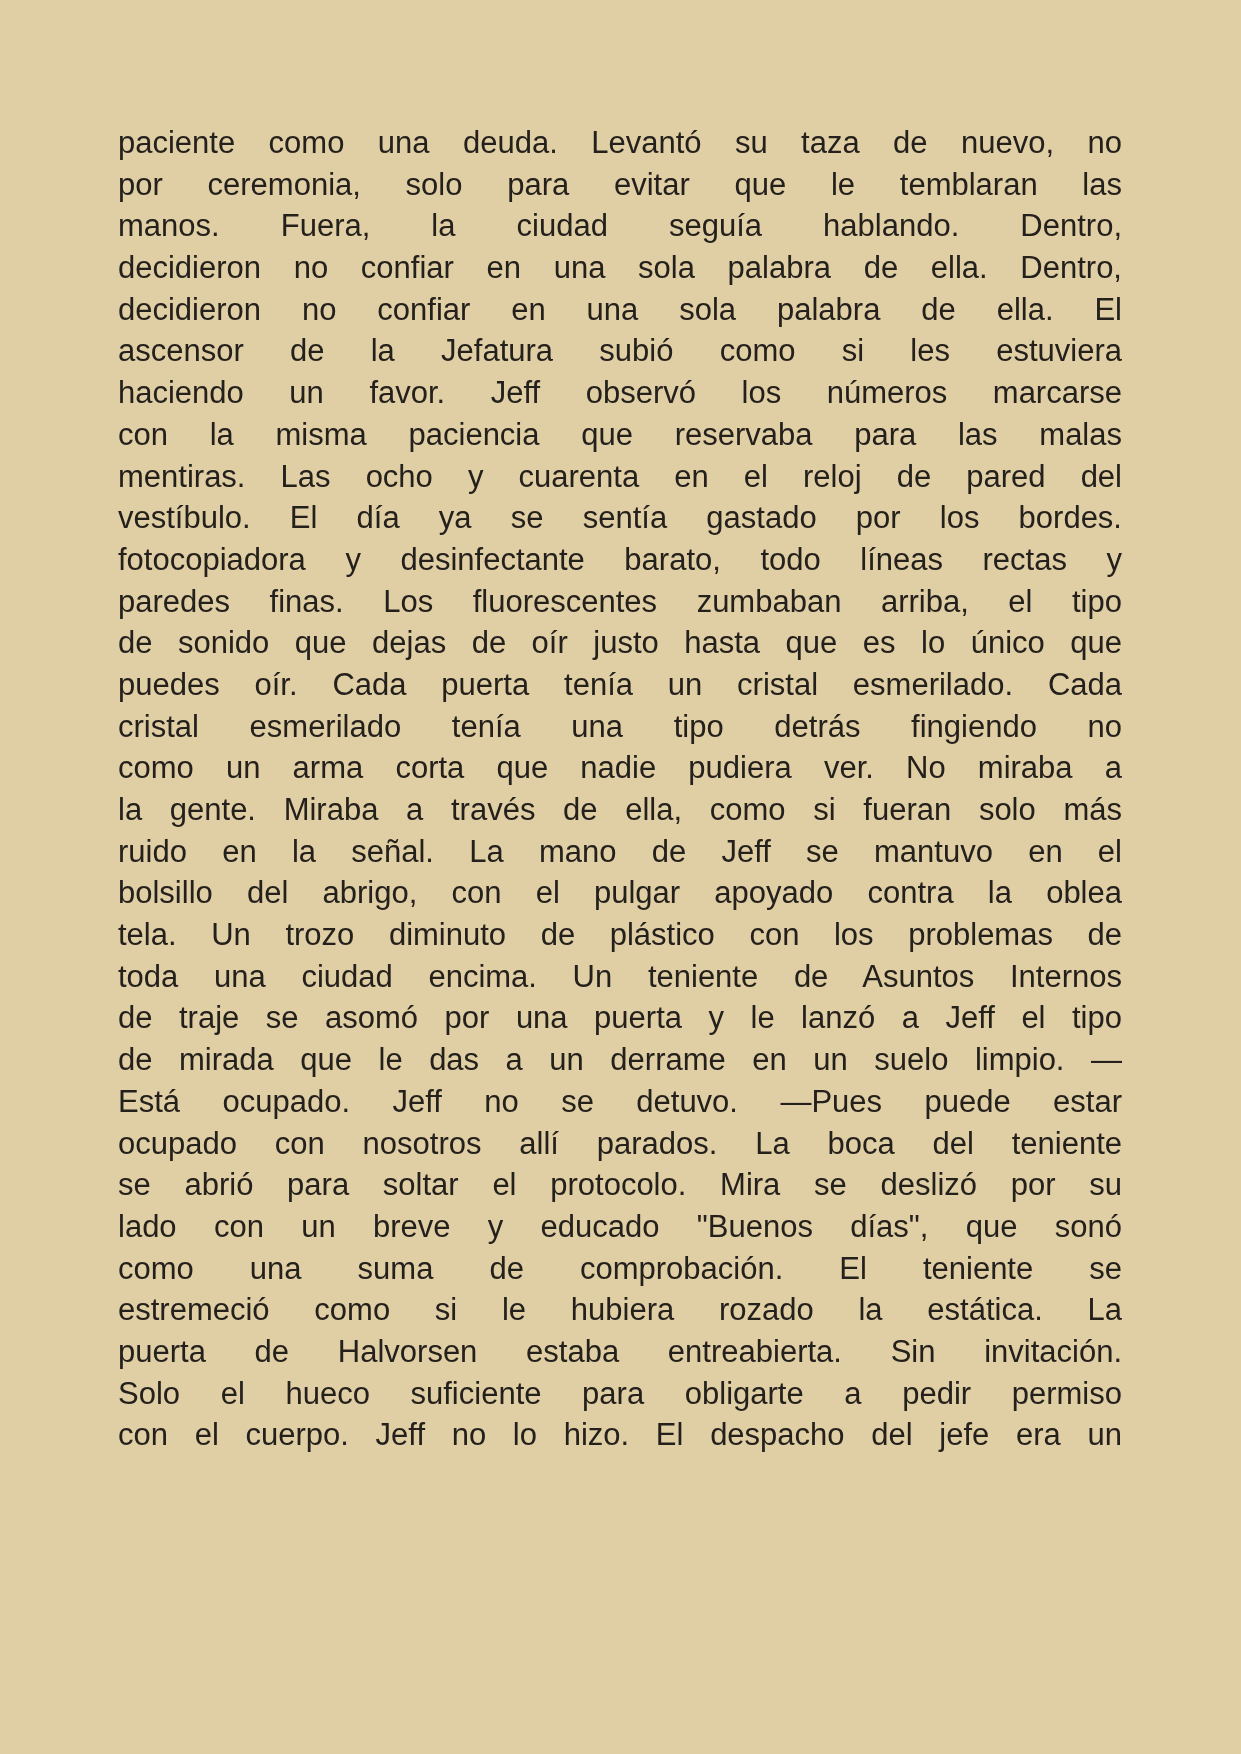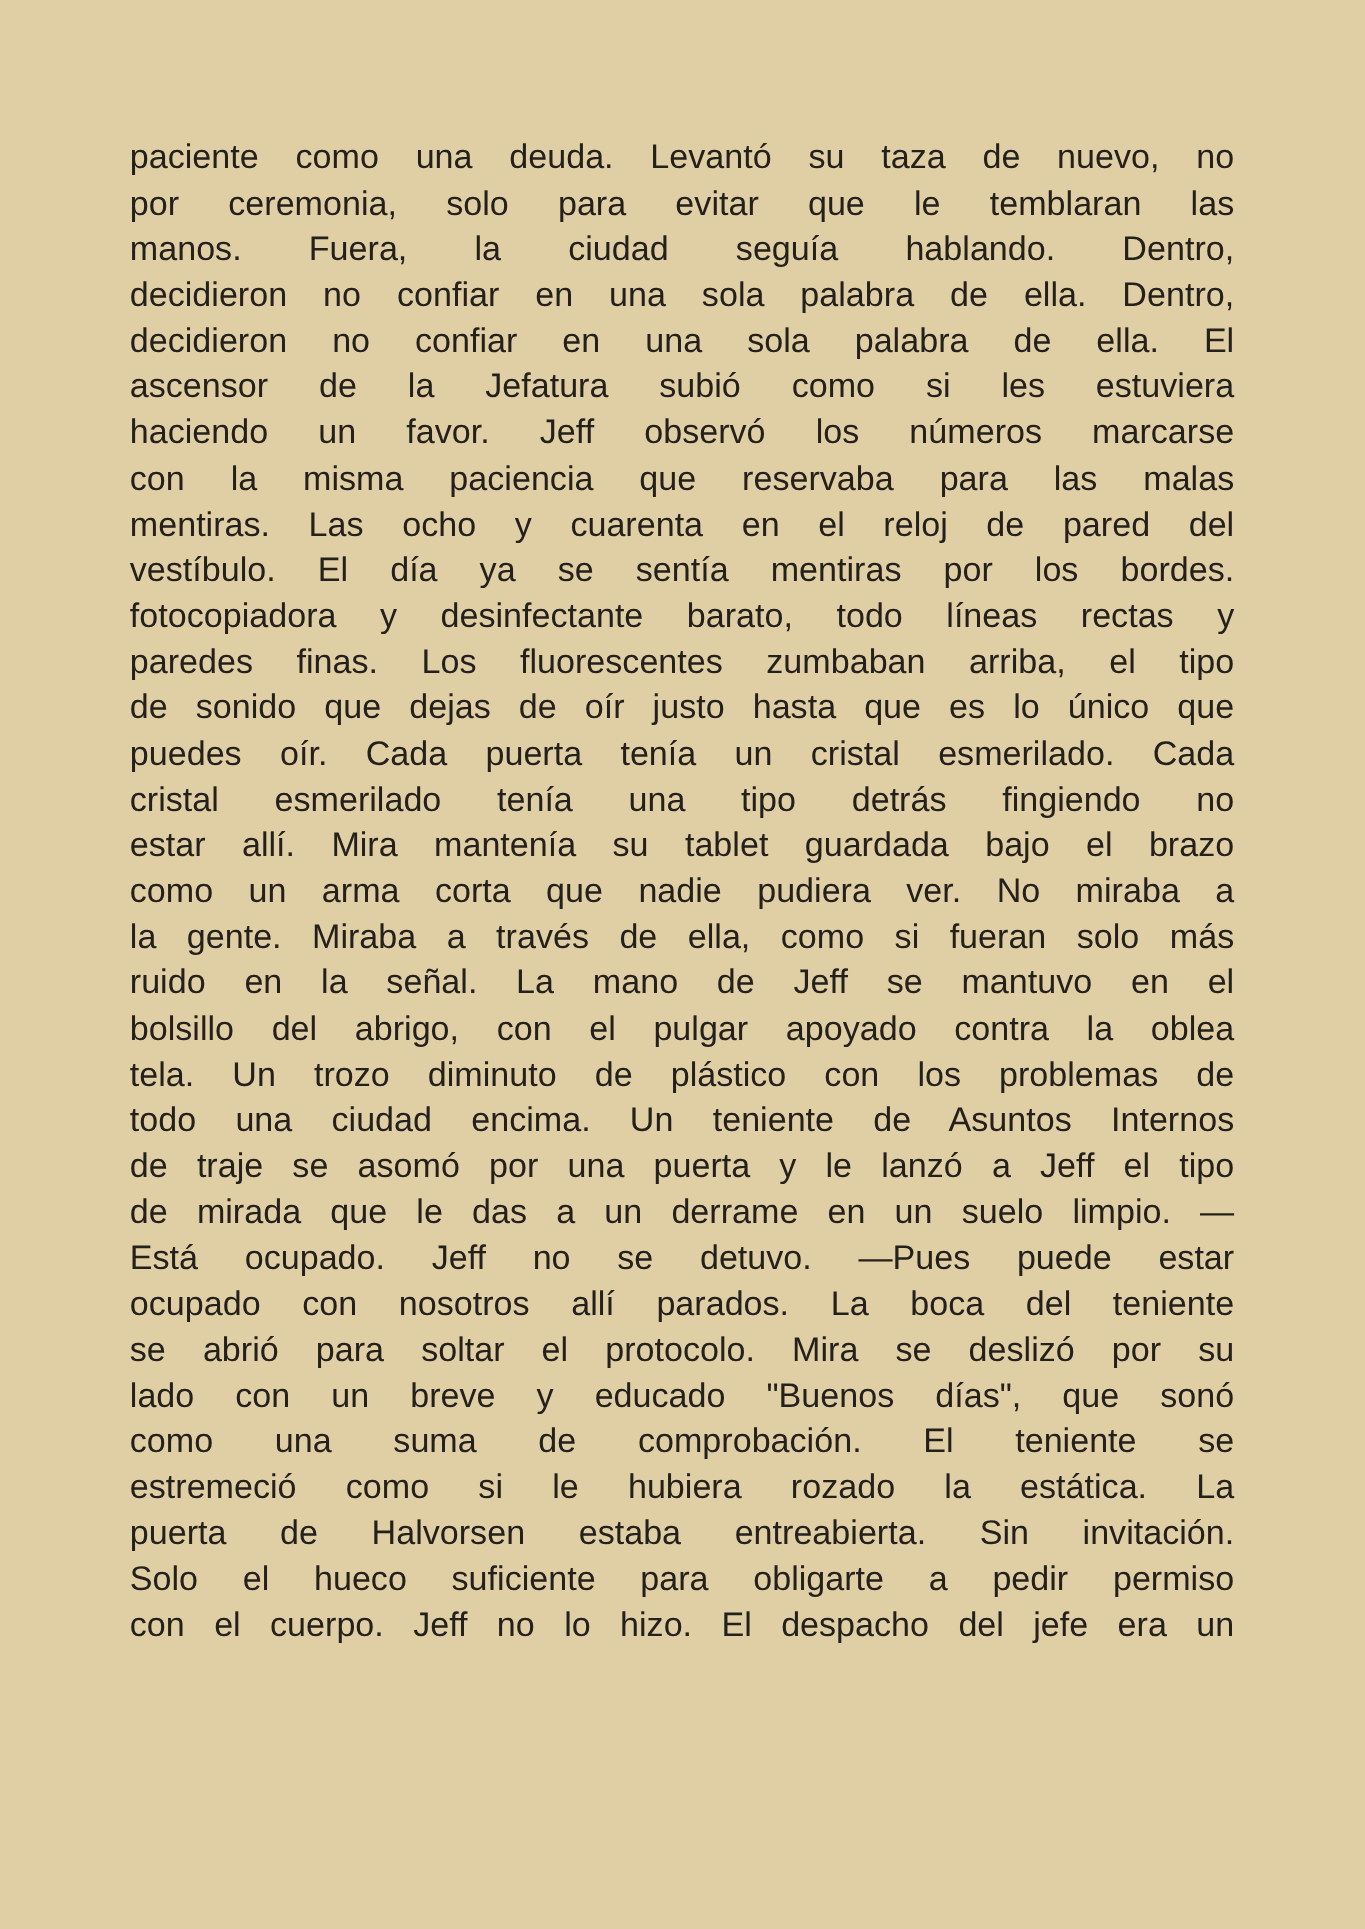--- a/index.html
+++ b/index.html
@@ -38,33 +38,32 @@
   <div class="text-block" style="color: rgb(36, 32, 28);">
     <div class="line">paciente como una deuda. Levantó su taza de nuevo, no</div>
     <div class="line">por ceremonia, solo para evitar que le temblaran las</div>
     <div class="line">manos. Fuera, la ciudad seguía hablando. Dentro,</div>
     <div class="line">decidieron no confiar en una sola palabra de ella. Dentro,</div>
     <div class="line">decidieron no confiar en una sola palabra de ella. El</div>
     <div class="line">ascensor de la Jefatura subió como si les estuviera</div>
     <div class="line">haciendo un favor. Jeff observó los números marcarse</div>
     <div class="line">con la misma paciencia que reservaba para las malas</div>
     <div class="line">mentiras. Las ocho y cuarenta en el reloj de pared del</div>
-    <div class="line">vestíbulo. El día ya se sentía mentiras por los bordes.</div>
+    <div class="line">vestíbulo. El día ya se sentía gastado por los bordes.</div>
     <div class="line">fotocopiadora y desinfectante barato, todo líneas rectas y</div>
     <div class="line">paredes finas. Los fluorescentes zumbaban arriba, el tipo</div>
     <div class="line">de sonido que dejas de oír justo hasta que es lo único que</div>
     <div class="line">puedes oír. Cada puerta tenía un cristal esmerilado. Cada</div>
     <div class="line">cristal esmerilado tenía una tipo detrás fingiendo no</div>
-    <div class="line">estar allí. Mira mantenía su tablet guardada bajo el brazo</div>
     <div class="line">como un arma corta que nadie pudiera ver. No miraba a</div>
     <div class="line">la gente. Miraba a través de ella, como si fueran solo más</div>
     <div class="line">ruido en la señal. La mano de Jeff se mantuvo en el</div>
     <div class="line">bolsillo del abrigo, con el pulgar apoyado contra la oblea</div>
     <div class="line">tela. Un trozo diminuto de plástico con los problemas de</div>
-    <div class="line">todo una ciudad encima. Un teniente de Asuntos Internos</div>
+    <div class="line">toda una ciudad encima. Un teniente de Asuntos Internos</div>
     <div class="line">de traje se asomó por una puerta y le lanzó a Jeff el tipo</div>
     <div class="line">de mirada que le das a un derrame en un suelo limpio. —</div>
     <div class="line">Está ocupado. Jeff no se detuvo. —Pues puede estar</div>
     <div class="line">ocupado con nosotros allí parados. La boca del teniente</div>
     <div class="line">se abrió para soltar el protocolo. Mira se deslizó por su</div>
     <div class="line">lado con un breve y educado "Buenos días", que sonó</div>
     <div class="line">como una suma de comprobación. El teniente se</div>
     <div class="line">estremeció como si le hubiera rozado la estática. La</div>
     <div class="line">puerta de Halvorsen estaba entreabierta. Sin invitación.</div>
     <div class="line">Solo el hueco suficiente para obligarte a pedir permiso</div>

